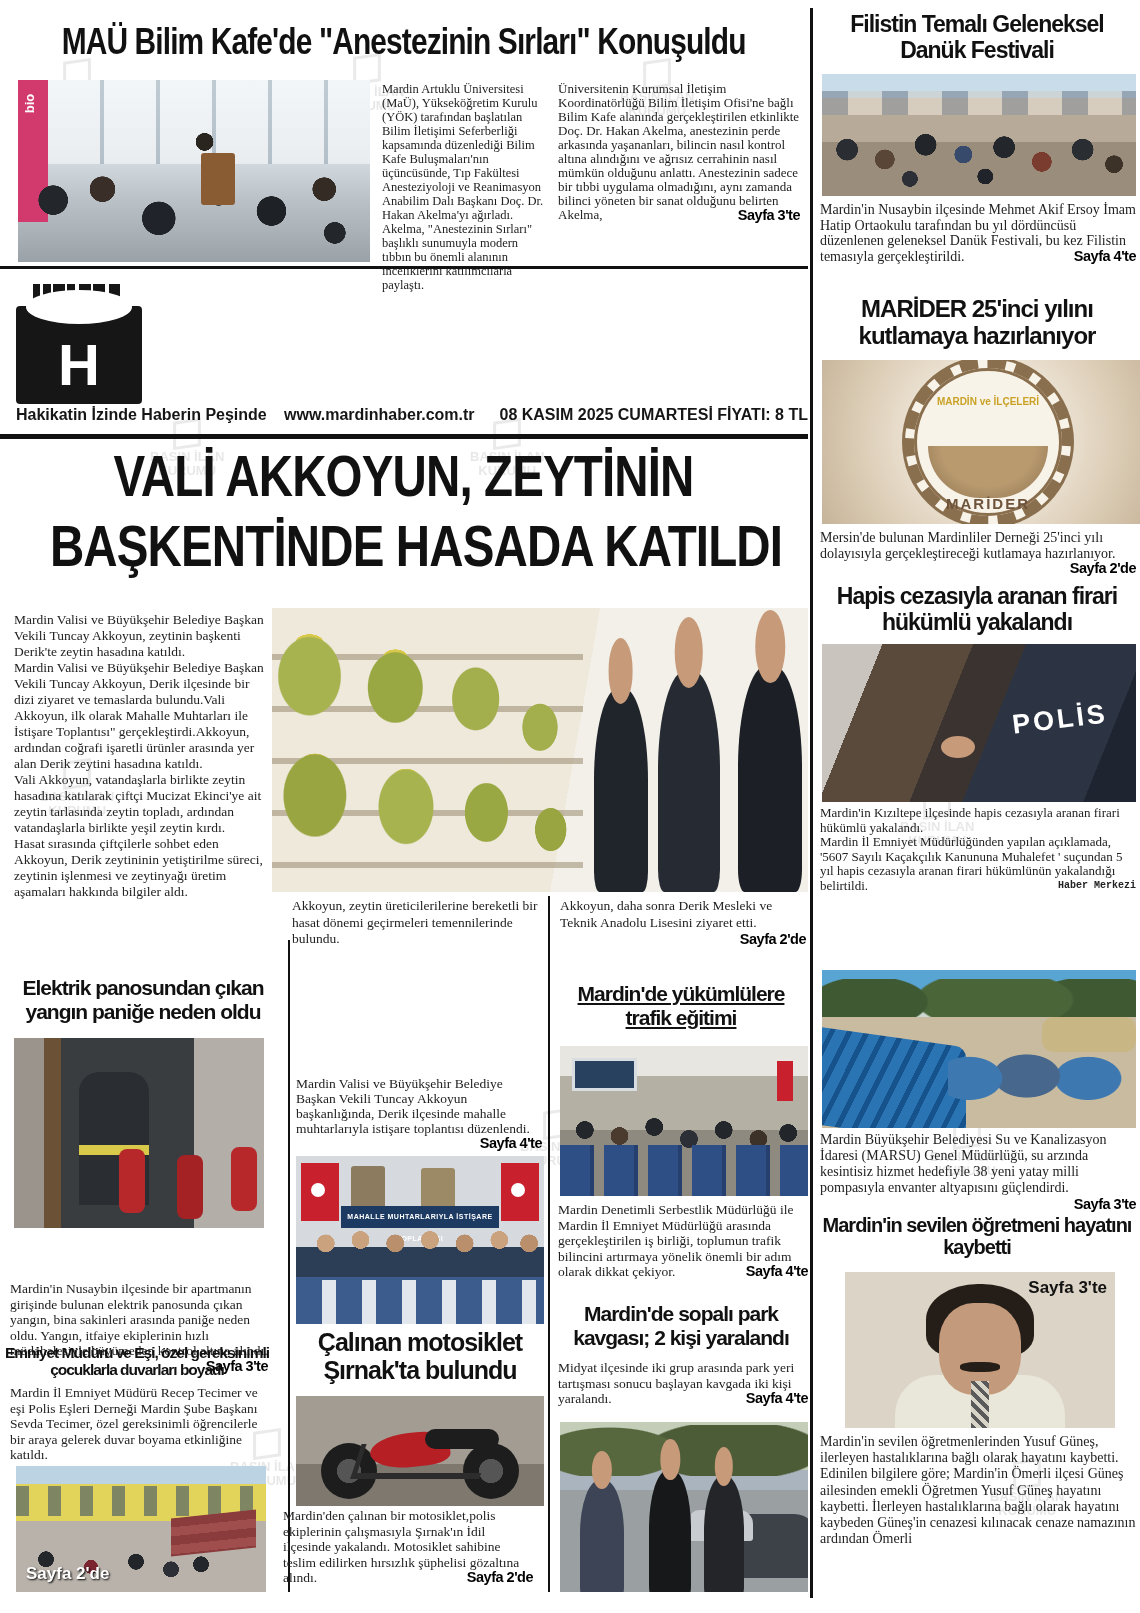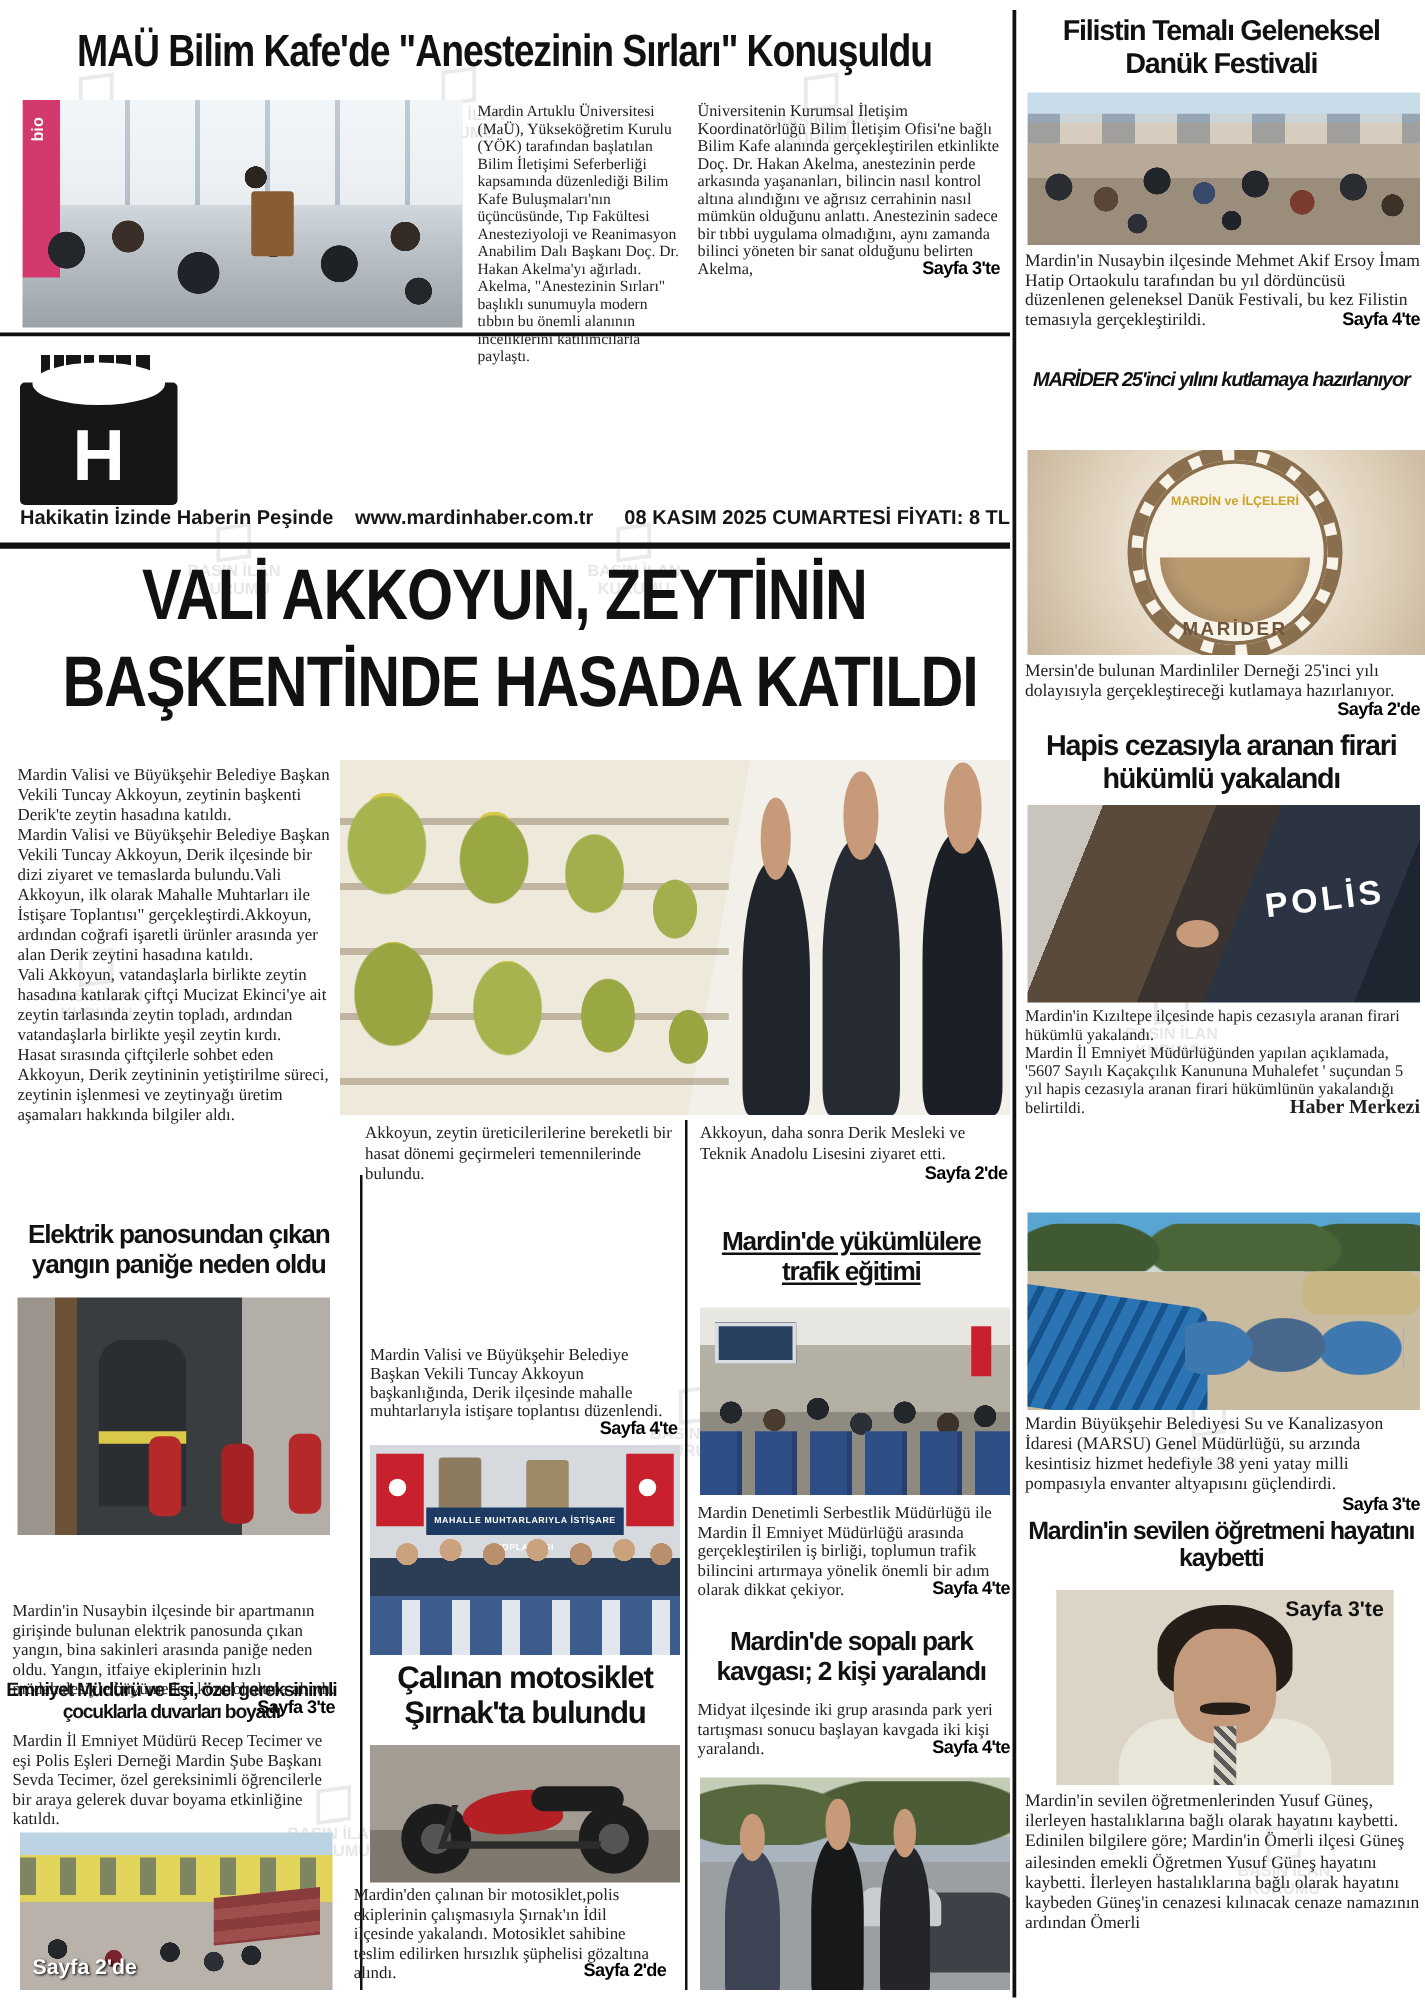--- a/index.html
+++ b/index.html
@@ -182,21 +182,21 @@
   .ph-moto .frame{position:absolute;left:24%;top:44%;width:50%;height:26%;
       border-bottom:6px solid #2c2c2c;border-left:5px solid #2c2c2c;transform:skewX(-18deg);}
   .ph-fight{background:linear-gradient(180deg,#c3cdb8 0 28%,#aab4be 28% 40%,#9aa0a2 40% 100%);}
   .ph-fight .trees{position:absolute;left:0;top:2%;right:0;height:30%;background:
       radial-gradient(ellipse 70px 26px at 20% 55%,#57683f 96%,transparent),
       radial-gradient(ellipse 90px 30px at 70% 50%,#4c5c37 96%,transparent);}
   .ph-fight .car1{position:absolute;right:-4%;bottom:8%;width:45%;height:38%;background:#3c4248;border-radius:18px 24px 4px 4px;}
   .ph-fight .car2{position:absolute;right:22%;bottom:30%;width:26%;height:18%;background:#c8ccd0;border-radius:10px 14px 3px 3px;}
   
   .cap{font-family:"Liberation Serif",serif;font-size:13.5px;line-height:16.5px;color:#222;}
-  .byline{font-family:Liberation Serif, serif;font-weight:800;font-size:16px;float:right;}
+  .byline{font-family:Liberation Mono, monospace;font-weight:800;font-size:10px;float:right;}
 </style>
 </head>
 <body>
 
 <div class="page">
 
   <div>
     <div class="wm" style="left: 40px; top: 60px;">
       <i class="wm-cube"></i>
       <span>BASIN İLAN</span>
@@ -430,21 +430,21 @@
     </div>
     <div class="photo ph-festival" style="left:822px;top:74px;width:314px;height:122px;">
       <div class="bld"></div>
       <div class="crowd"></div>
     </div>
     <div class="abs body-txt" style="left:820px;top:202px;width:316px;font-size:14px;line-height:15.5px;">
       <p><span>Mardin'in Nusaybin ilçesinde Mehmet Akif Ersoy İmam Hatip Ortaokulu tarafından bu yıl dördüncüsü düzenlenen geleneksel Danük Festivali, bu kez Filistin temasıyla gerçekleştirildi.</span>
          <b class="ref">Sayfa 4'te</b></p>
     </div>
 
-    <div class="abs hl" style="left:818px;top:296px;width:318px;font-size:16px;font-style:italic;">
+    <div class="abs hl" style="left:818px;top:296px;width:318px;font-size:24px;">
       <span>MARİDER 25'inci yılını kutlamaya hazırlanıyor</span>
     </div>
     <div class="photo ph-marider" style="left:822px;top:360px;width:314px;height:164px;">
       <div class="marider-ring">
         <div class="marider-t1">MARDİN ve İLÇELERİ</div>
         <div class="marider-city"></div>
         <div class="marider-t2">MARİDER</div>
       </div>
     </div>
     <div class="abs body-txt" style="left:820px;top:530px;width:316px;font-size:14px;line-height:15.5px;">

